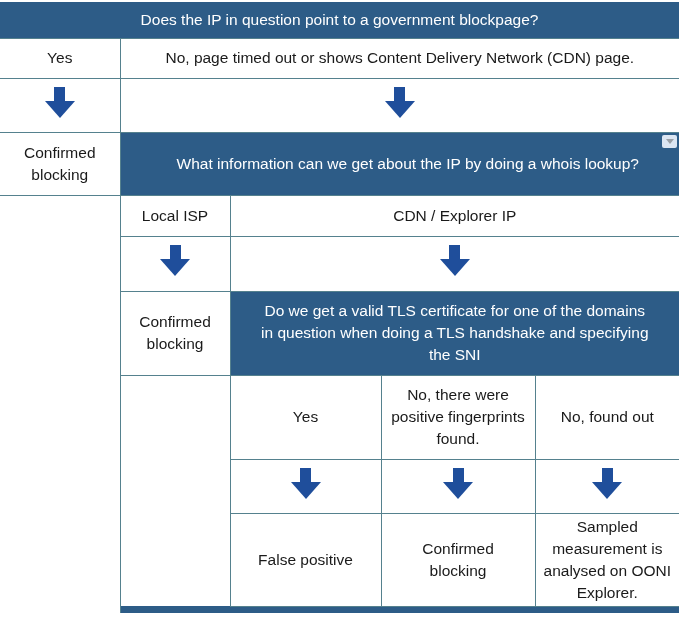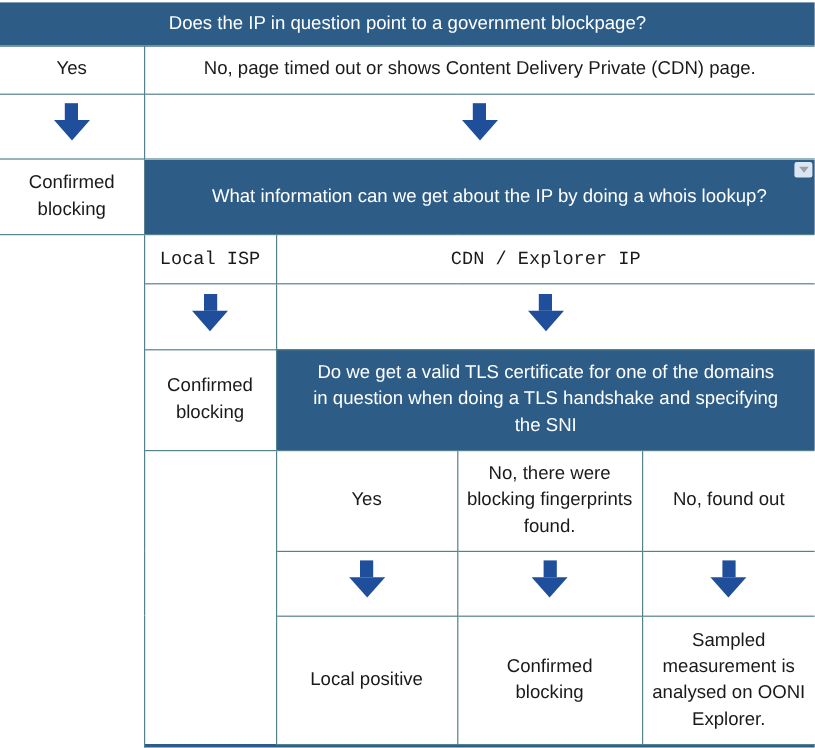--- a/index.html
+++ b/index.html
@@ -37,26 +37,26 @@
   td.q {
     background: var(--question-bg);
     color: var(--question-text);
     border-left: none; border-right: none;
     padding: 4px 24px;
   }
   tr.r1 td { height: 36px; border-top: none; }
   tr.r2 td { height: 40px; }
   tr.r3 td { height: 54px; }
   tr.r4 td { height: 63px; }
-  tr.r5 td { height: 41px; font-family: Liberation Mono, monospace; }
+  tr.r5 td { height: 41px; }
   tr.r6 td { height: 55px; }
   tr.r7 td { height: 84px; }
   tr.r8 td { height: 84px; }
   tr.r9 td { height: 54px; }
-  tr.r10 td { height: 107px; }
+  tr.r10 td { height: 93px; }
   tr.r11 td { height: 7px; padding: 0; }
   td.col1 { border-left: none; }
   td.lastcol { border-right: none; }
   td.bold { font-weight: normal; }
   td.filler-c1 { border: none; border-top: 1px solid var(--border); border-right: 1px solid var(--border); }
   td.filler-c2 { border: 1px solid var(--border); border-bottom: none; }
   td.strip { background: var(--question-bg); border: none; }
   td.qrel { position: relative; padding-left: 40px; }
   
   .arrow { display: inline-block; }
@@ -97,21 +97,21 @@
       <col style="width:144px">
   </colgroup>
 
   <tbody>
       <tr class="r1">
     <td class="q lastcol" colspan="5">Does the IP in question point to a government blockpage?</td>
   </tr>
 
   <tr class="r2">
     <td class="col1">Yes</td>
-    <td class="lastcol" colspan="4">No, page timed out or shows Content Delivery Private (CDN) page.</td>
+    <td class="lastcol" colspan="4">No, page timed out or shows Content Delivery Network (CDN) page.</td>
   </tr>
 
   <tr class="r3">
     <td class="col1">
       <div class="arrow"><div class="stem"></div><div class="head"></div></div>
     </td>
     <td class="lastcol" colspan="4">
       <div class="arrow"><div class="stem"></div><div class="head"></div></div>
     </td>
   </tr>
@@ -142,38 +142,38 @@
   </tr>
 
   <tr class="r7">
     <td class="bold">Confirmed blocking</td>
     <td class="q sni lastcol" colspan="3">Do we get a valid TLS certificate for one of the domains in question when doing a TLS handshake and specifying the SNI</td>
   </tr>
 
   <tr class="r8">
     <td class="filler-c2" rowspan="3"></td>
     <td>Yes</td>
-    <td>No, there were blocking fingerprints found.</td>
+    <td>No, there were positive fingerprints found.</td>
     <td class="lastcol">No, found out</td>
   </tr>
 
   <tr class="r9">
     <td>
       <div class="arrow"><div class="stem"></div><div class="head"></div></div>
     </td>
     <td>
       <div class="arrow"><div class="stem"></div><div class="head"></div></div>
     </td>
     <td class="lastcol">
       <div class="arrow"><div class="stem"></div><div class="head"></div></div>
     </td>
   </tr>
 
   <tr class="r10">
-    <td class="bold">Local positive</td>
+    <td class="bold">False positive</td>
     <td class="bold narrowwrap">Confirmed blocking</td>
     <td class="lastcol">Sampled measurement is analysed on OONI Explorer.</td>
   </tr>
 
   <tr class="r11">
     <td class="strip lastcol" colspan="4"></td>
   </tr>
 </tbody>
   </table>
 

